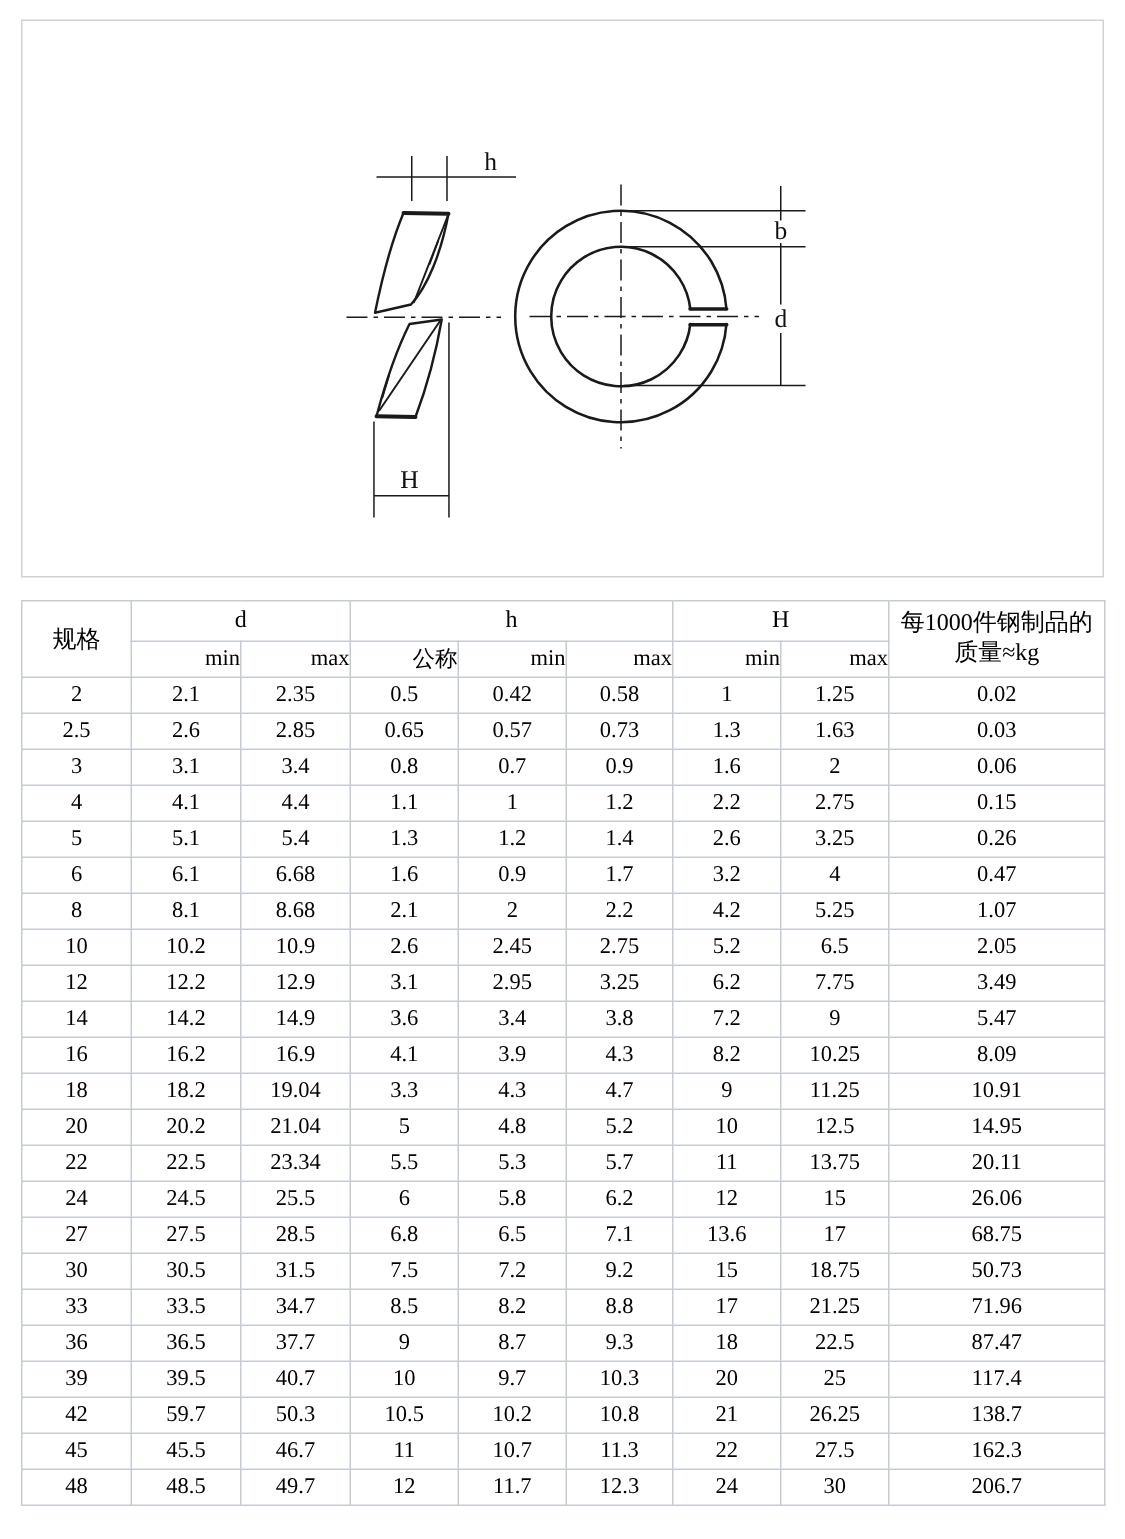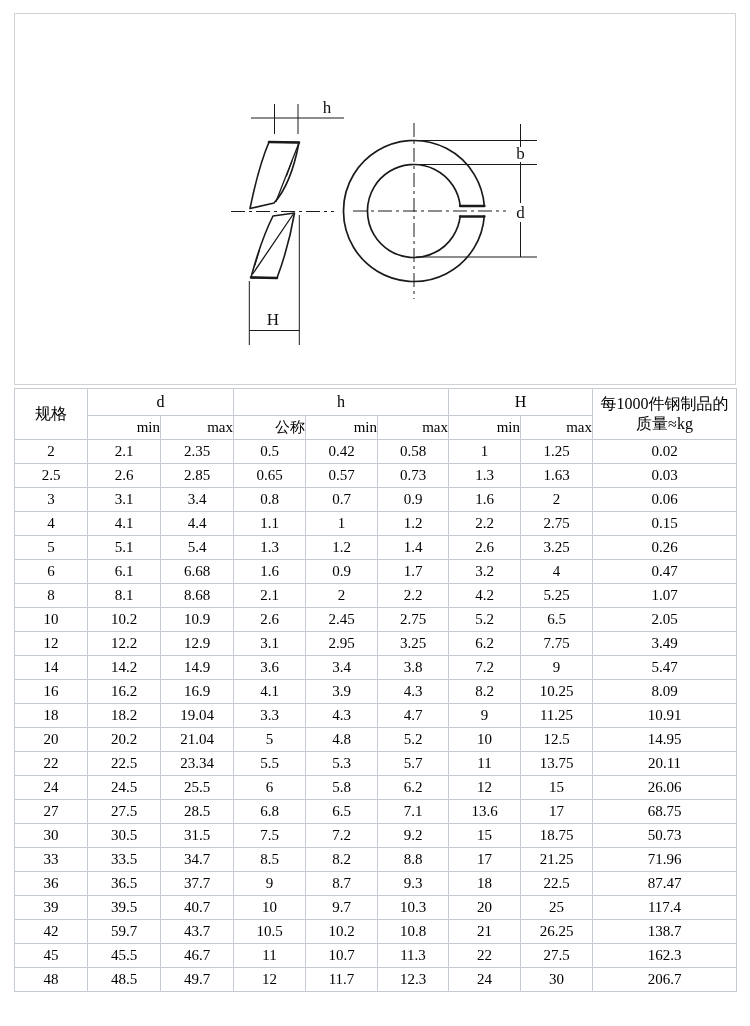--- a/index.html
+++ b/index.html
@@ -10,21 +10,21 @@
     color:#000;
   }
   .drawing-panel{
     position:absolute;left:14px;top:13px;
     width:720px;height:370px;
     border:1px solid #d2d2d2;
     background:#fff;
   }
   .drawing-panel svg{position:absolute;left:0;top:0;}
   .spec-table{
-    position:absolute;left:14px;top:388px;
+    position:absolute;left:14px;top:400px;
     width:722px;
     border-collapse:collapse;
     table-layout:fixed;
     text-align:center;
     font-size:15px;
     color:#000;
   }
   .spec-table th,.spec-table td{
     border:1px solid #c5cbd3;
     font-weight:normal;
@@ -363,21 +363,21 @@
         <td>10</td>
         <td>9.7</td>
         <td>10.3</td>
         <td>20</td>
         <td>25</td>
         <td>117.4</td>
       </tr>
       <tr>
         <td>42</td>
         <td>59.7</td>
-        <td>43.7</td>
+        <td>50.3</td>
         <td>10.5</td>
         <td>10.2</td>
         <td>10.8</td>
         <td>21</td>
         <td>26.25</td>
         <td>138.7</td>
       </tr>
       <tr>
         <td>45</td>
         <td>45.5</td>

